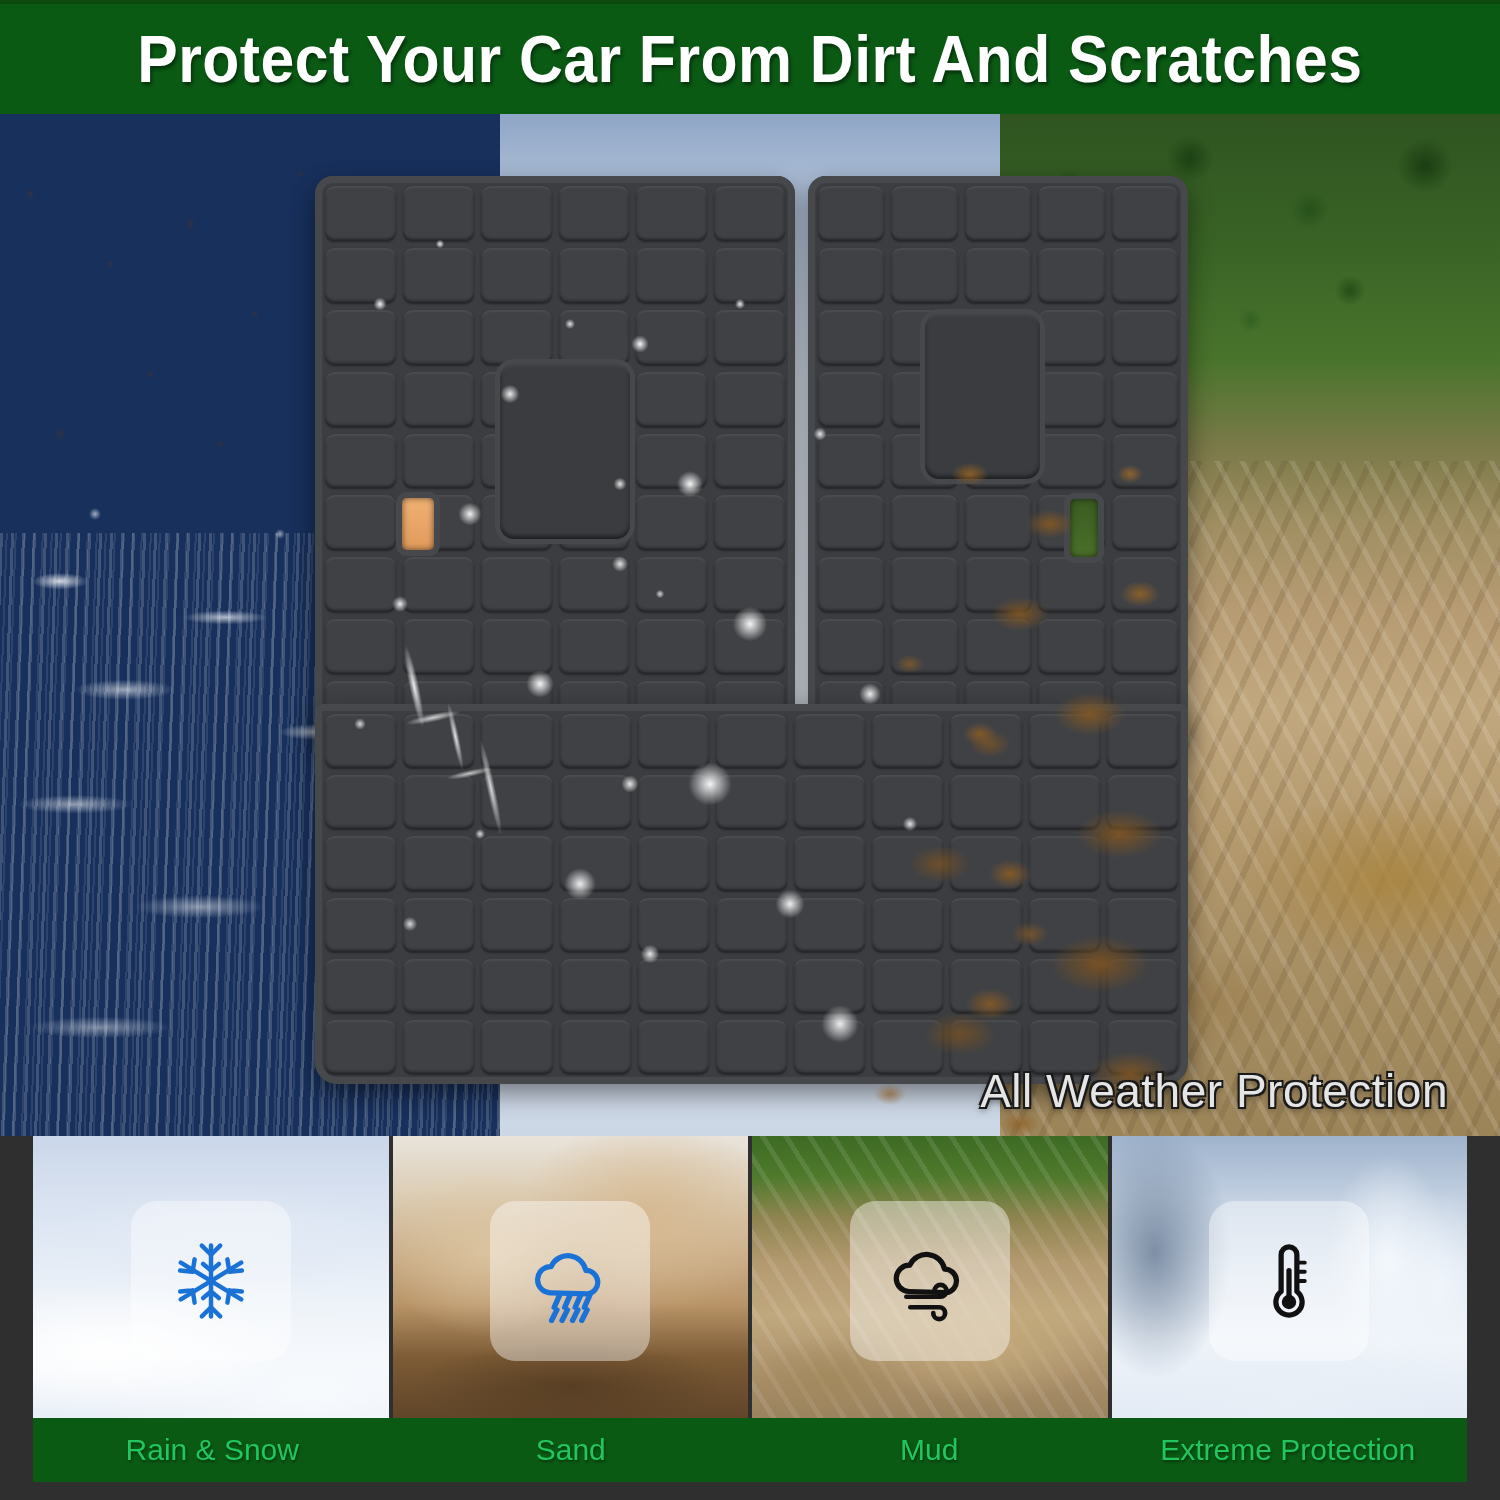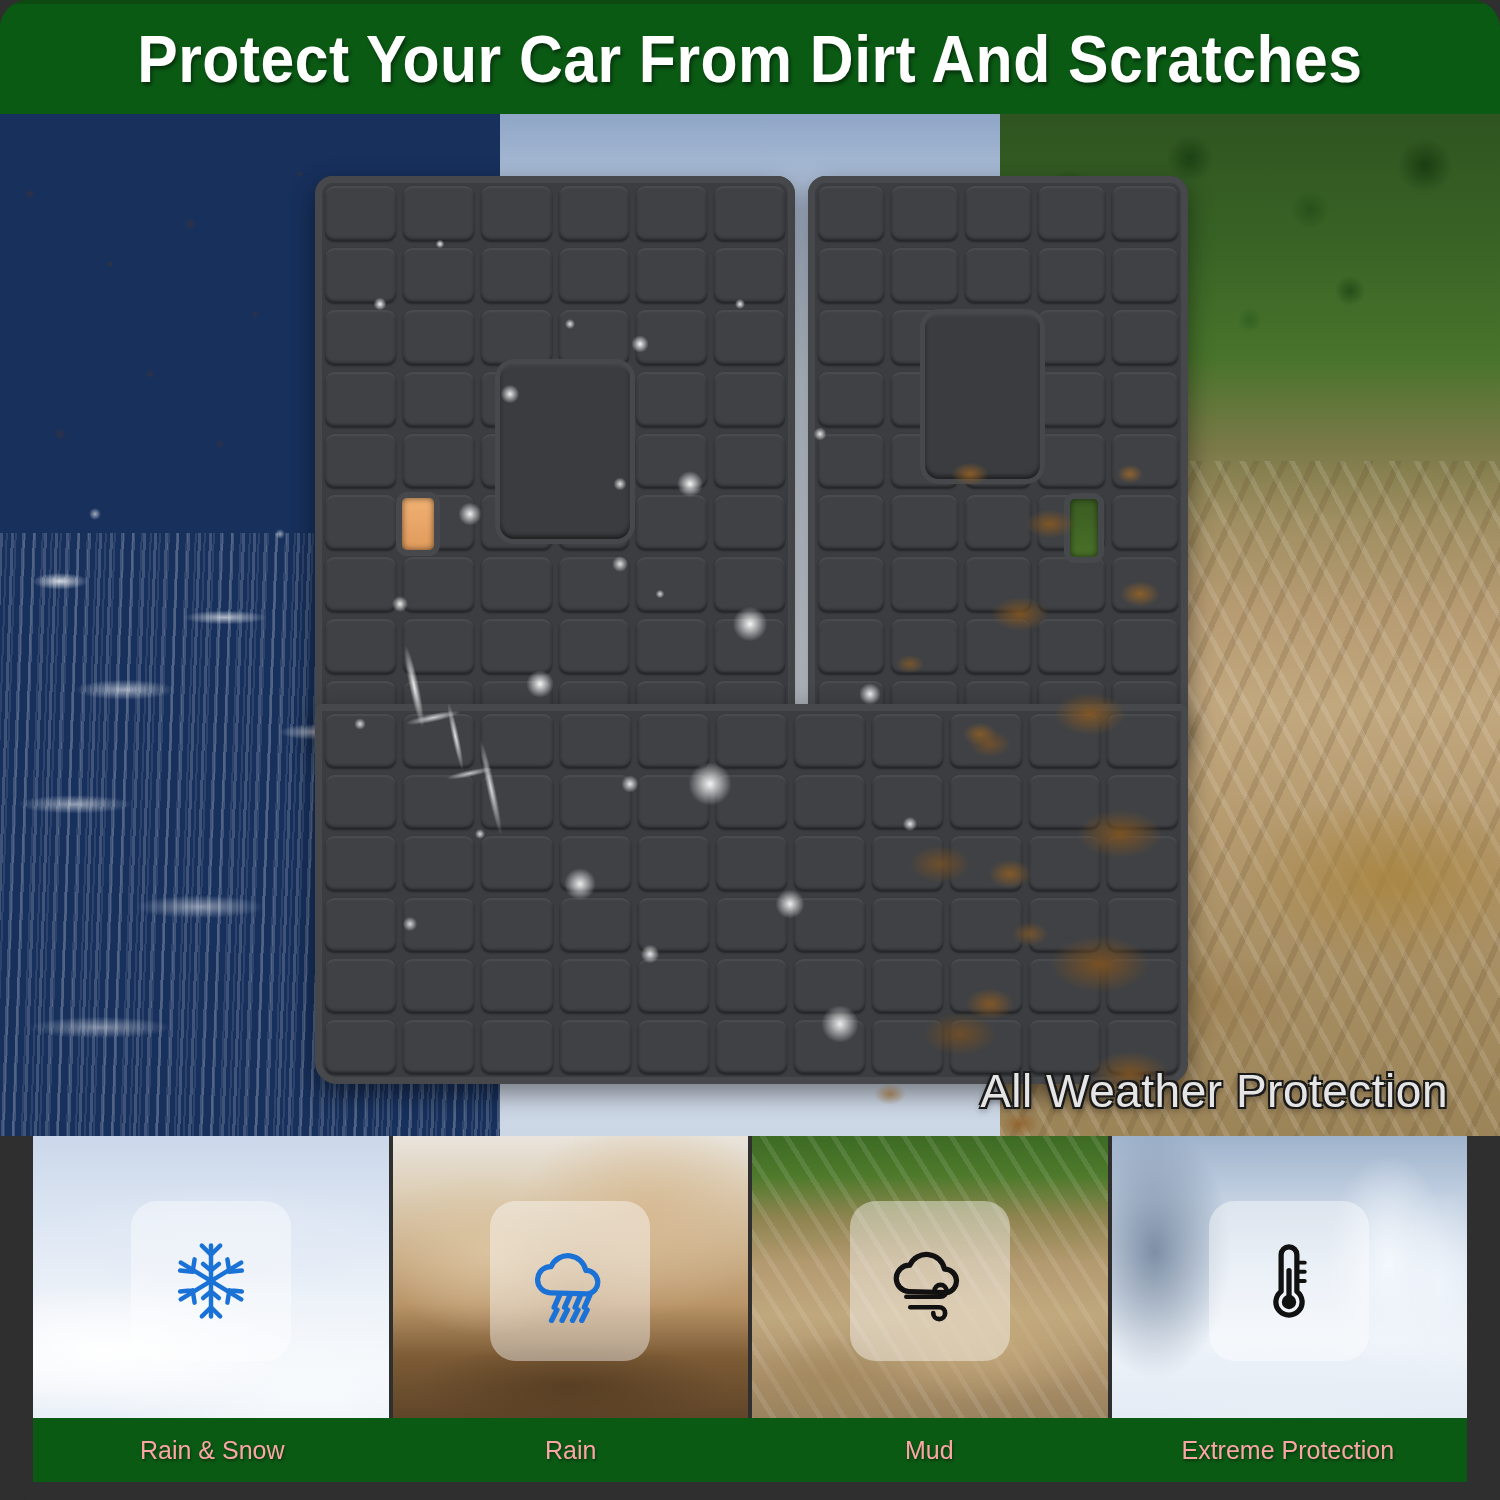--- a/index.html
+++ b/index.html
@@ -2,21 +2,21 @@
 <html><head>
 <meta charset="utf-8">
 <style>
   * { margin:0; padding:0; box-sizing:border-box; }
   html,body { width:1500px; height:1500px; overflow:hidden; }
   body {
     background:#2f2f2f;
     font-family:"Liberation Sans", sans-serif;
   }
 
-  .poster { position:relative; width:1500px; height:1500px; background:#2f2f2f; overflow:hidden;border-radius:28px; }
+  .poster { position:relative; width:1500px; height:1500px; background:#2f2f2f; overflow:hidden; }
 
   
   .header-banner{
     position:absolute; left:0; top:0; width:1500px; height:114px;
     background:#0a5a14;
     display:flex; align-items:center; justify-content:center;
     border-top:4px solid #0c4a10;
     z-index:40;
   }
   .header-title{
@@ -319,21 +319,21 @@
   }
   .icon-tile svg{ width:84px; height:84px; display:block; }
 
   
   .label-bar{
     position:absolute; left:33px; top:1418px; width:1434px; height:64px;
     background:#0a5a14; display:flex; z-index:25;
   }
   .label-cell{
     flex:1 1 0; display:flex; align-items:center; justify-content:center;
-    color:#fca5a5; font-size:25px; white-space:nowrap;
+    color:#22c55e; font-size:30px; white-space:nowrap;
     text-shadow:1px 2px 3px rgba(0,0,0,.4);
   }
 </style>
 </head>
 <body>
 
 <div class="poster">
 
   <div class="header-banner">
     <div class="header-title">Protect Your Car From Dirt And Scratches</div>
@@ -613,18 +613,18 @@
             <line x1="38" y1="25" x2="44" y2="25"></line>
             <line x1="38" y1="32" x2="44" y2="32"></line>
           </g>
         </svg>
       </div>
     </div>
   </div>
 
   <div class="label-bar">
     <div class="label-cell">Rain &amp; Snow</div>
-    <div class="label-cell">Rain</div>
+    <div class="label-cell">Sand</div>
     <div class="label-cell">Mud</div>
     <div class="label-cell">Extreme Protection</div>
   </div>
 
 </div>
 
 </body></html>

